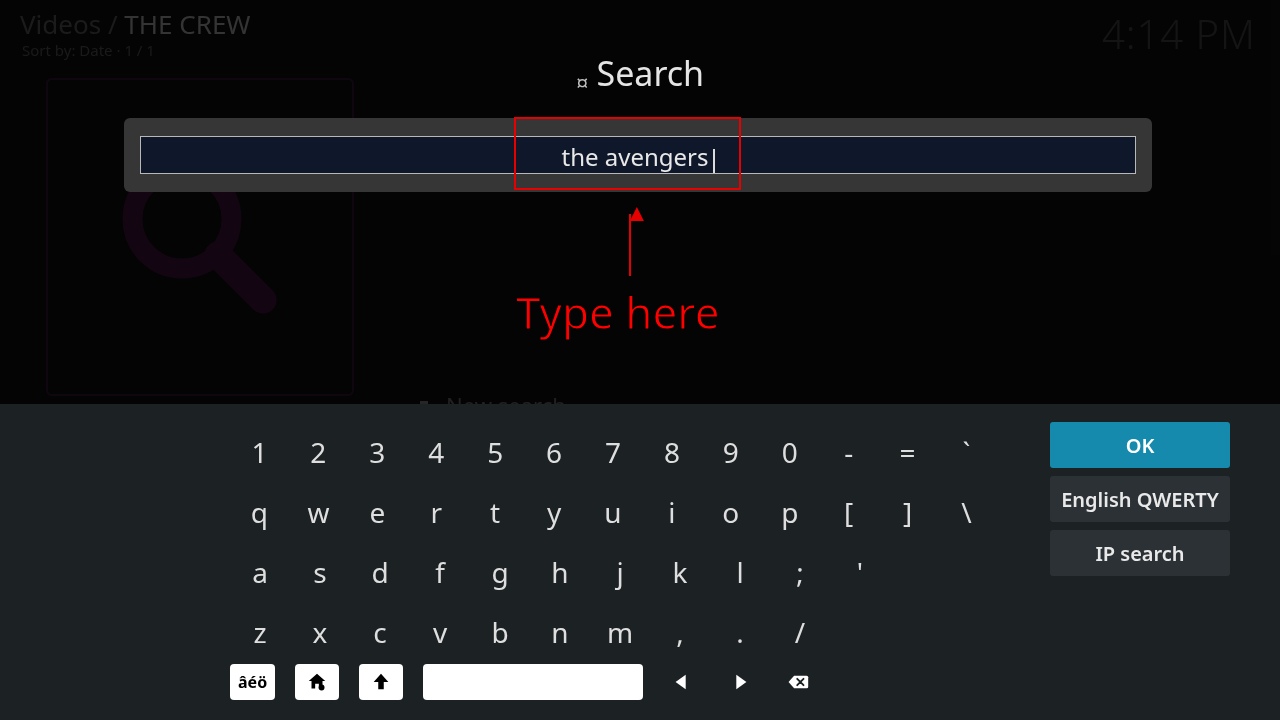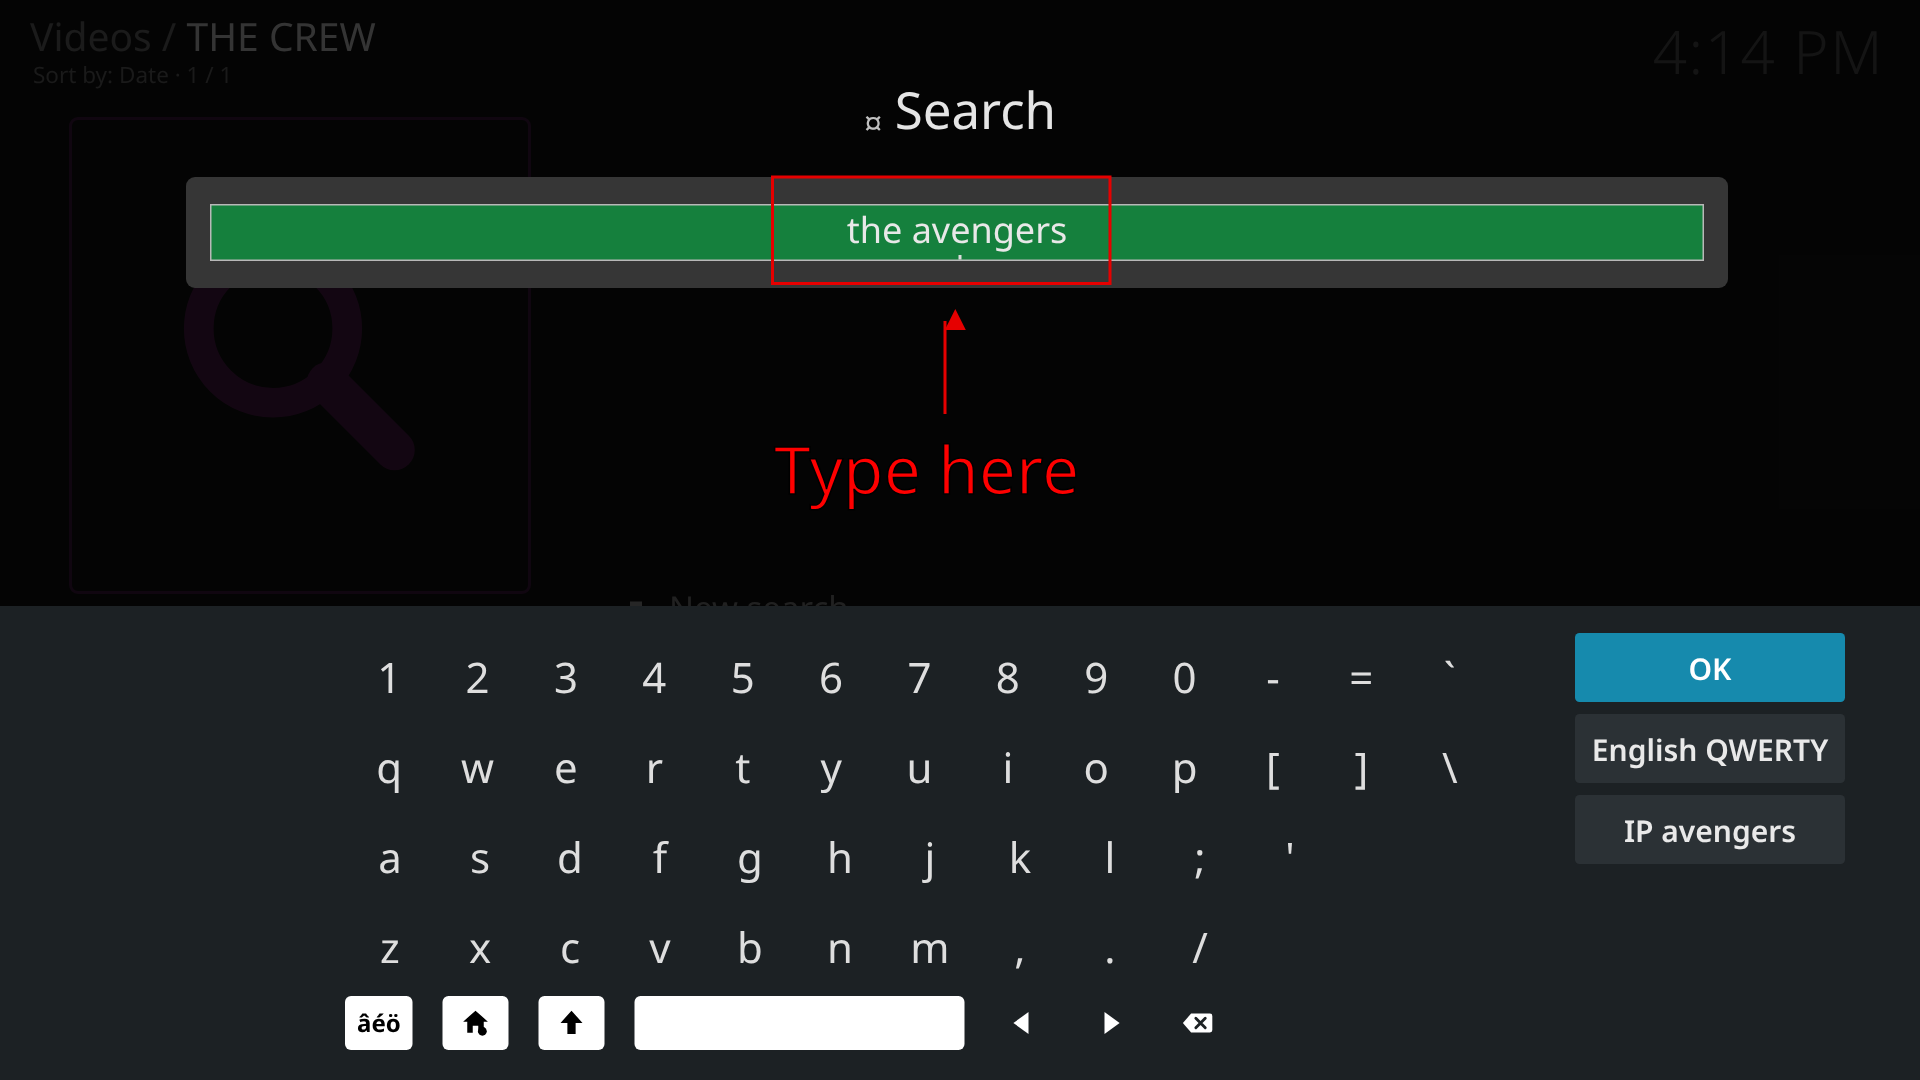--- a/index.html
+++ b/index.html
@@ -13,21 +13,21 @@
   .thumb { position: absolute; top: 78px; left: 46px; width: 308px; height: 318px; border: 2px solid #561a56; border-radius: 6px; background: #0a0a0a; display: flex; align-items: center; justify-content: center; opacity: .35; }
   .mag { width: 180px; height: 180px; }
   .mag circle { fill: none; stroke: #6b1b63; stroke-width: 22; }
   .mag line { stroke: #6b1b63; stroke-width: 30; stroke-linecap: round; }
   .newsearch { position: absolute; top: 390px; left: 420px; color: #4a4a4a; font-size: 22px; display: flex; align-items: center; gap: 18px; }
   .bullet { width: 8px; height: 8px; background: #555; }
   .search-title { position: absolute; top: 50px; left: 0; width: 1280px; text-align: center; }
   .search-title span.icon { font-size: 22px; color: #c0c0c0; vertical-align: middle; margin-right: 8px; }
   .search-title span.txt { font-size: 34px; color: #e5e5e5; font-weight: 400; }
   .input-bar { position: absolute; top: 118px; left: 124px; width: 1028px; background: #363636; border-radius: 6px; padding: 18px 16px; }
-  .input-field { width: 100%; height: 38px; background: #15803d; border: 1px solid #b8b8b8; display: flex; align-items: center; justify-content: center; font-size: 24px; color: #e8e8e8; flex-direction: column; }
+  .input-field { width: 100%; height: 38px; background: #0f172a; border: 1px solid #b8b8b8; display: flex; align-items: flex-end; justify-content: center; font-size: 24px; color: #e8e8e8; }
   .caret { display: inline-block; margin-left: 4px; width: 2px; height: 24px; border-right: 2px solid #dcdcdc; }
   .annot-box { position: absolute; top: 117px; left: 514px; width: 227px; height: 73px; border: 2px solid #e60000; pointer-events: none; }
   .annot-arrow { position: absolute; top: 200px; left: 625px; color: #e60000; font-size: 24px; line-height: 1; pointer-events: none; }
   .annot-line { position: absolute; top: 214px; left: 629px; width: 0; height: 62px; border-left: 2px solid #e60000; pointer-events: none; }
   .annot-text { position: absolute; top: 282px; left: 516px; color: #ff0000; -webkit-text-stroke: 1px #000; font-size: 44px; font-weight: 400; pointer-events: none; }
   
   .kbd-panel { position: absolute; left: 0; right: 0; bottom: 0; height: 316px; background: #1c2124; }
   .key-rows { position: absolute; top: 18px; left: 230px; width: 766px; }
   .krow { display: flex; }
   .key { width: 60px; height: 60px; display: flex; align-items: center; justify-content: center; font-size: 28px; color: #dedede; cursor: pointer; border-radius: 4px; }
@@ -140,21 +140,21 @@
         <div class="key">m</div>
         <div class="key">,</div>
         <div class="key">.</div>
         <div class="key">/</div>
       </div>
   </div>
 
   <div class="right-btns">
     <div class="rbtn primary">OK</div>
     <div class="rbtn">English QWERTY</div>
-    <div class="rbtn">IP avengers</div>
+    <div class="rbtn">IP search</div>
   </div>
 
   <div class="fn-row">
     <div class="fn">âéö</div>
     <div class="fn">
       <svg viewBox="0 0 24 24">
           <path d="M12 3l9 8h-3v8h-4v-5h-4v5H6v-8H3z" fill="#000"></path>
           <circle cx="17" cy="18" r="3.2" fill="#000"></circle>
         </svg>
     </div>

